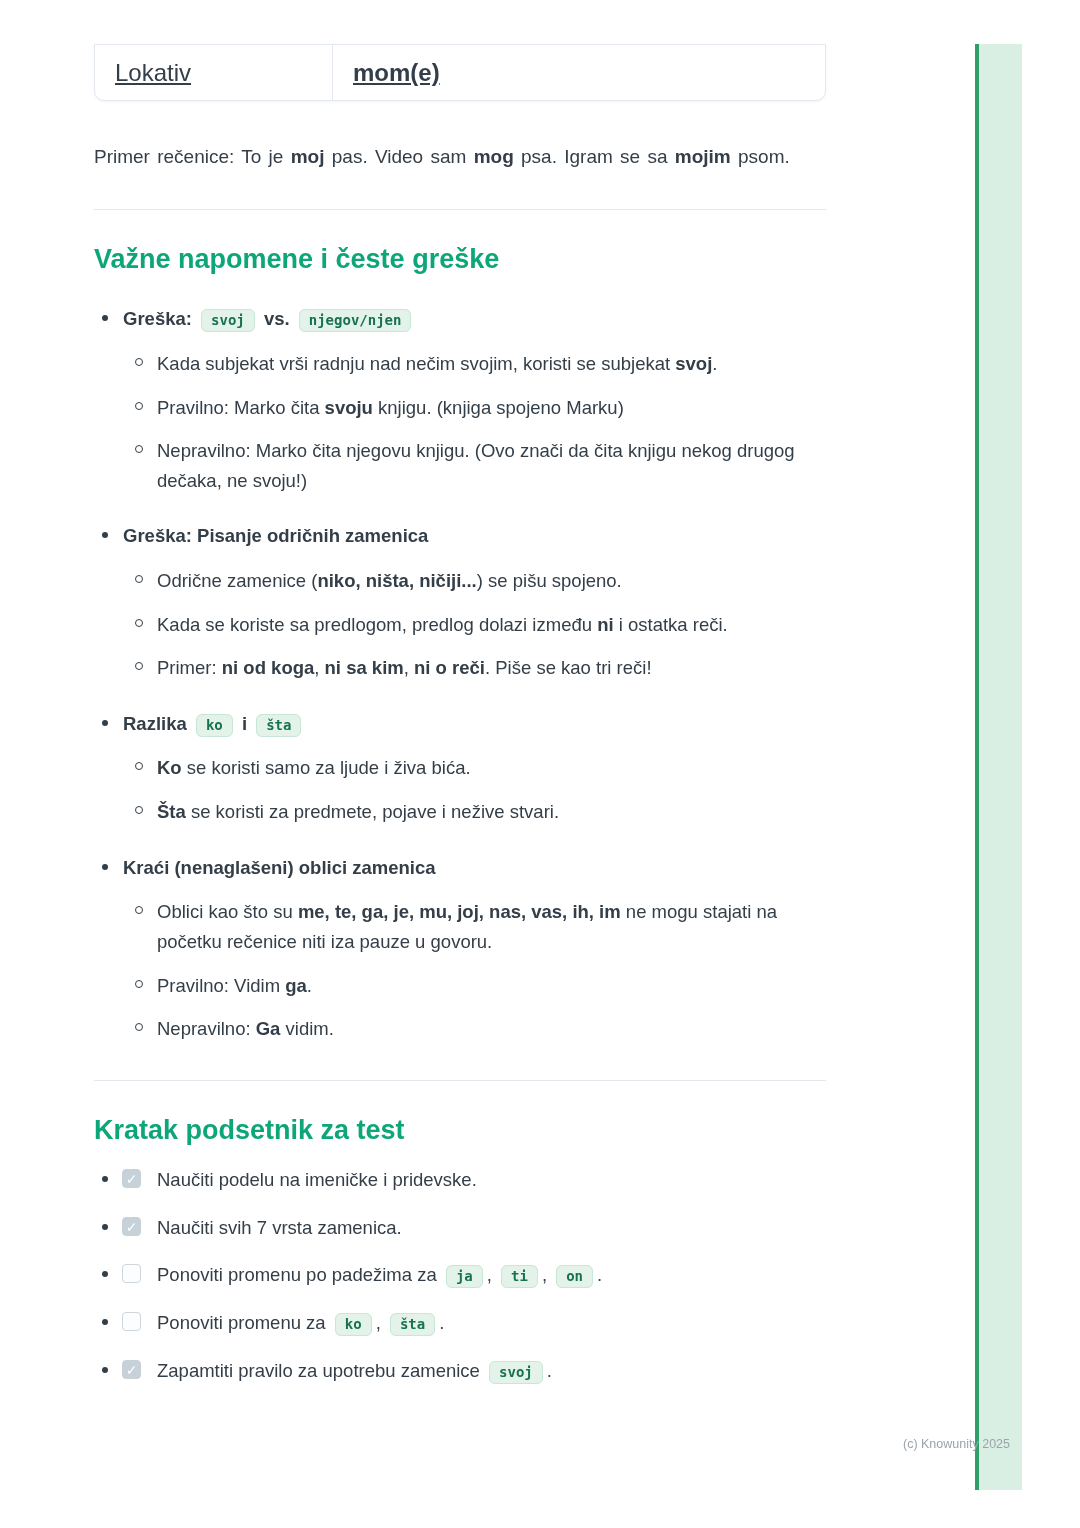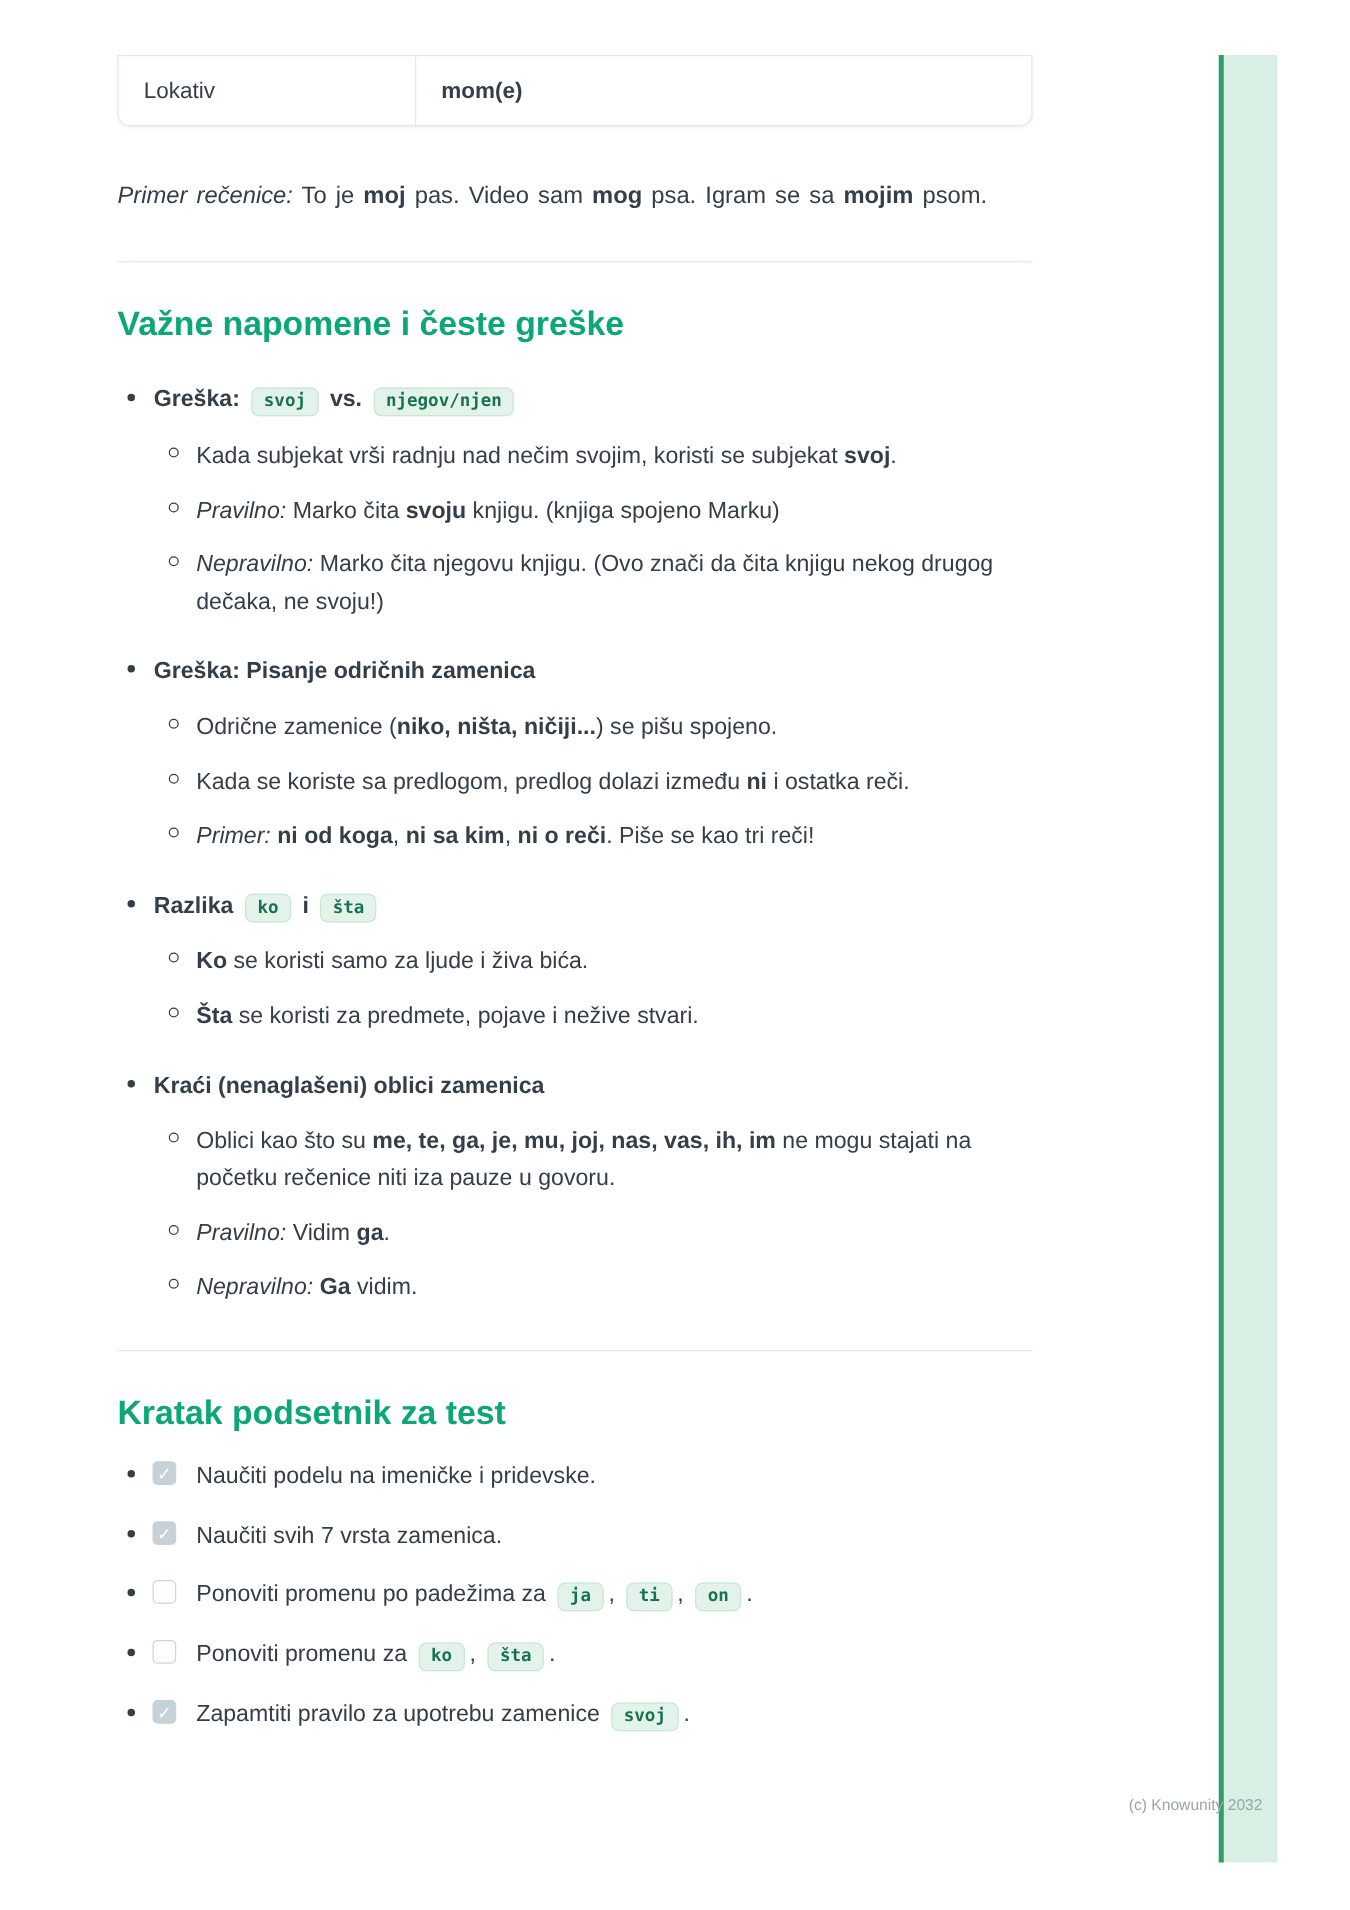--- a/index.html
+++ b/index.html
@@ -33,21 +33,21 @@
     margin-top:44px;
     display:flex;
     height:57px;
     border:1px solid var(--border);
     border-radius:0 0 10px 10px;
     box-shadow:0 1px 3px rgba(0,0,0,.05);
     background:#fff;
   }
   .grammar-table .cell{
     display:flex;align-items:center;
-    padding:0 20px;font-size:18px;
+    padding:0 20px;font-size:24px;text-decoration:underline;
   }
   .cell-label{width:238px;border-right:1px solid var(--border);}
   .cell-value{flex:1;font-weight:700;}
   
   .example{
     margin-top:40px;
     font-size:19px;
     line-height:1.7;
     text-align:justify;
     word-spacing:2px;
@@ -57,21 +57,21 @@
     margin:36px 0 0 0;
   }
   .section-title{
     margin-top:34px;
     font-size:27px;
     font-weight:700;
     color:var(--accent);
   }
   
   .b{font-weight:700;}
-  .i{font-style:italic;}
+  .i{}
   .chip{
     font-family:"DejaVu Sans Mono","Liberation Mono",monospace;
     font-size:14px;
     font-weight:700;
     color:var(--chip_text);
     background:var(--chip_bg);
     border:1px solid var(--chip_border);
     border-radius:6px;
     padding:2px 9px 3px;
     margin:0 4px;
@@ -225,13 +225,13 @@
 
     <div class="check-item">
       <span class="checkbox checked"></span>
       <span class="check-text"><span>Zapamtiti pravilo za upotrebu zamenice </span><code class="chip">svoj</code><span>.</span></span>
     </div>
 
   </div>
 
 </div>
 
-<div class="footer">(c) Knowunity 2032</div>
+<div class="footer">(c) Knowunity 2025</div>
 
 </body></html>

